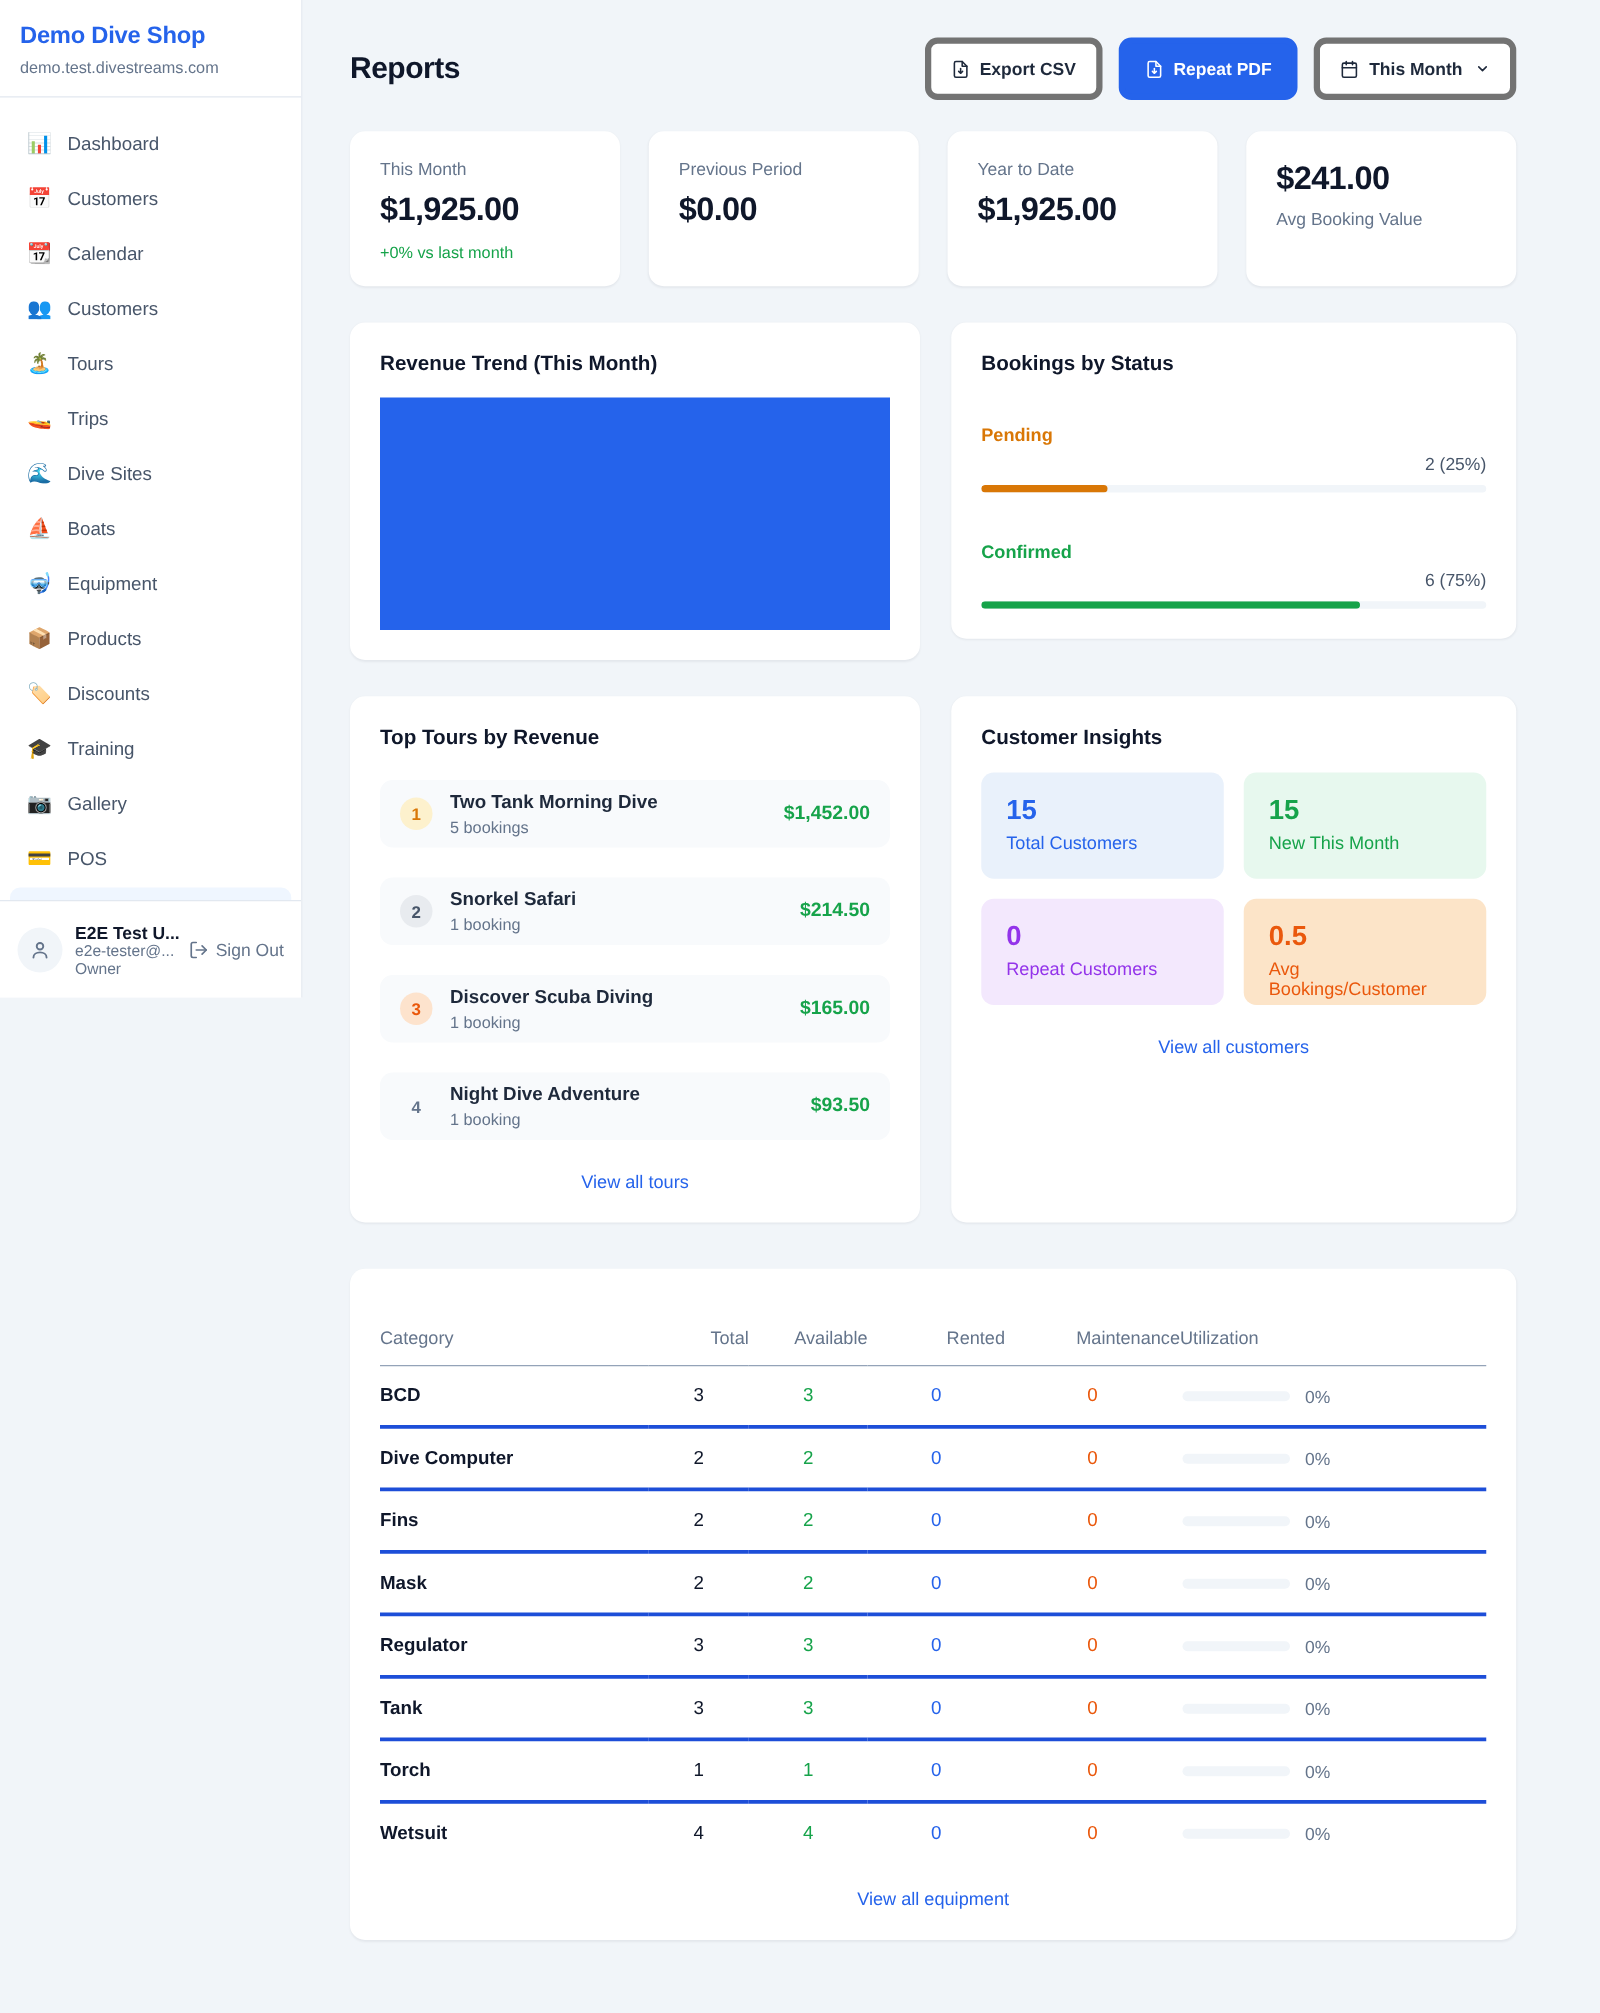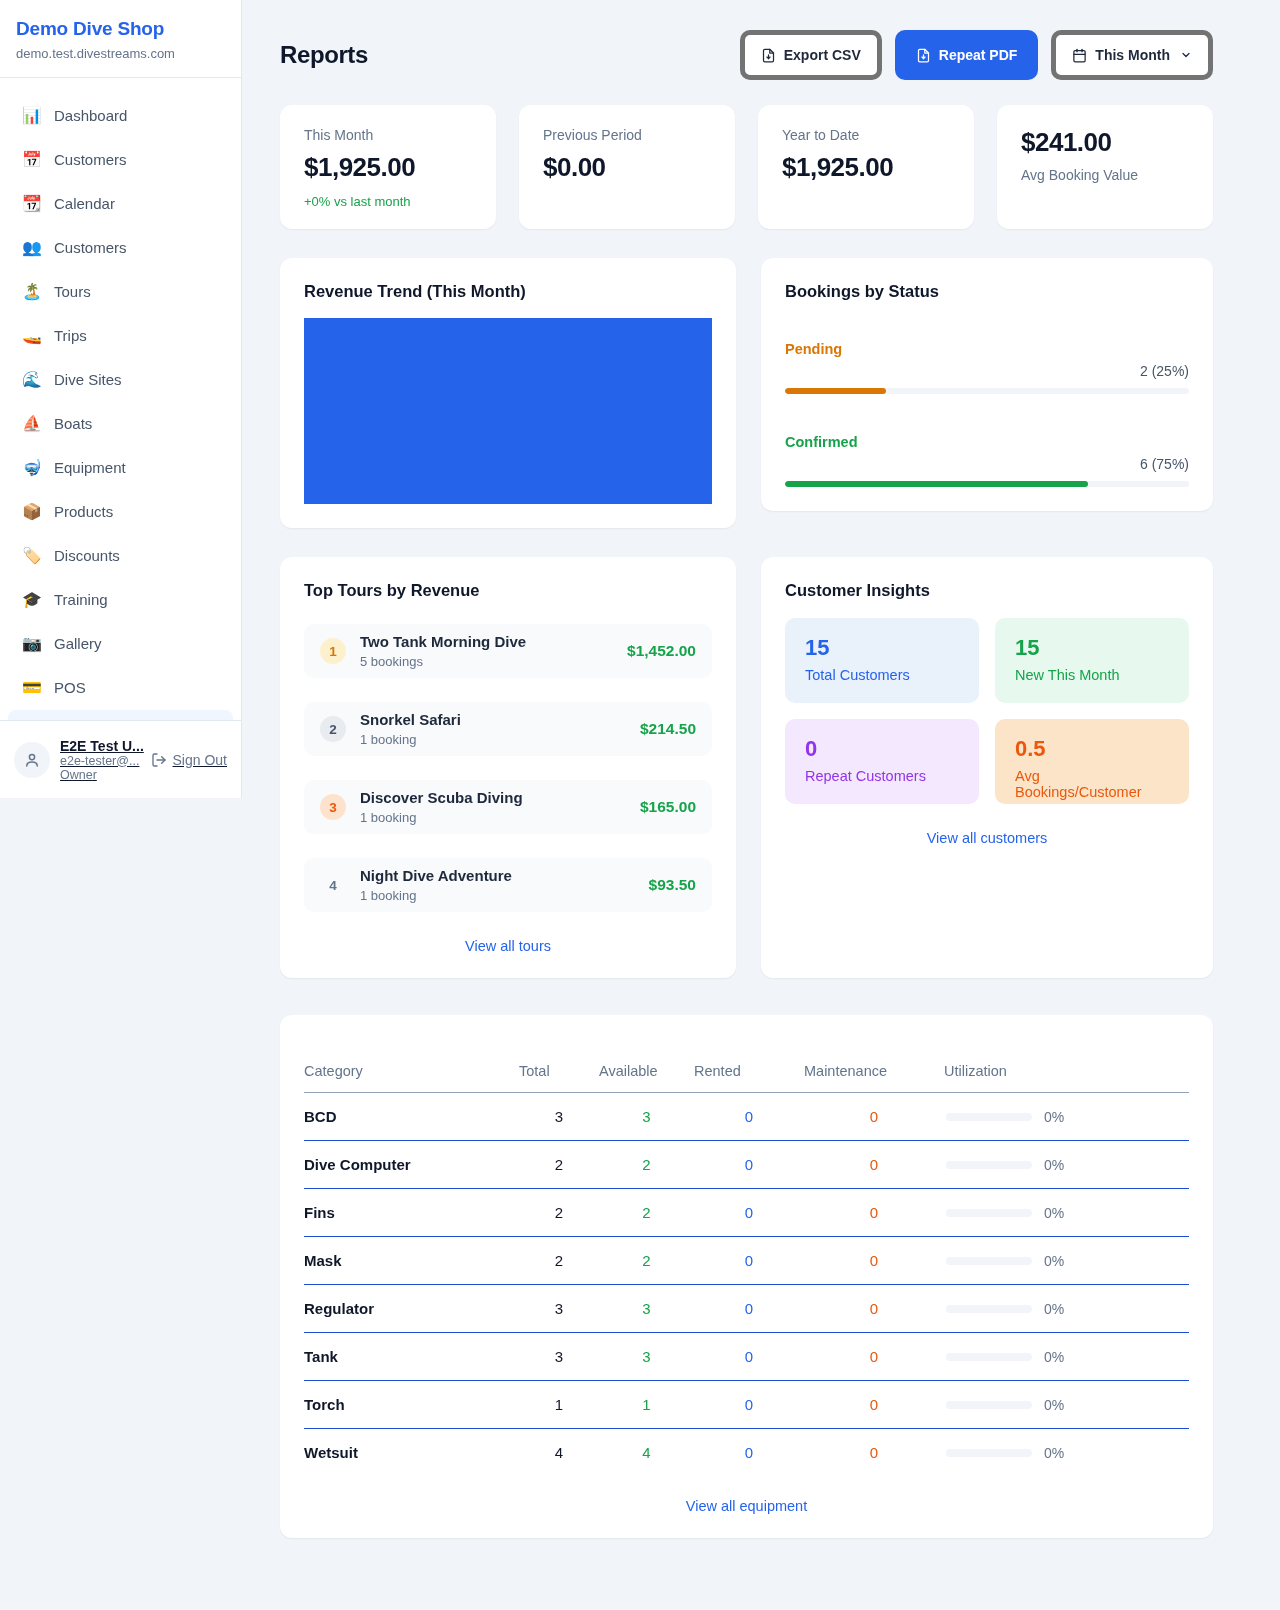--- a/index.html
+++ b/index.html
@@ -28,21 +28,20 @@
     color:#475569; font-size:15px; line-height:26px;
     cursor:pointer;
   }
   .nav-item.active { background:#eff6ff; color:#2563eb; }
   .nav-icon { font-size:16px; width:20px; text-align:center; line-height:26px; }
   .sidebar-footer {
     position:absolute; left:0; bottom:0; width:100%; height:78px;
     background:#ffffff; border-top:1px solid #e2e8f0;
     display:flex; align-items:center; gap:10px;
     padding:10px 14px;
-    text-decoration:underline;
   }
   .avatar {
     width:36px; height:36px; border-radius:50%;
     background:#f1f5f9; color:#64748b;
     display:flex; align-items:center; justify-content:center;
     flex:0 0 36px;
   }
   .user-info { flex:1; min-width:0; }
   .user-name { font-size:14px; font-weight:bold; color:#0f172a; white-space:nowrap; }
   .user-email, .user-role { font-size:12.5px; color:#64748b; white-space:nowrap; }
@@ -110,25 +109,25 @@
   .insights-card { min-height:420px; }
   .insight-grid { display:grid; grid-template-columns:1fr 1fr; gap:16px; margin-top:18px; }
   .tile { border-radius:10px; padding:17px 20px; height:85px; }
   .tile-value { font-size:22px; font-weight:bold; }
   .tile-label { font-size:14.5px; margin-top:6px; }
   
   .equipment-card { margin-top:37px; }
   table.equip { width:100%; border-collapse:collapse; margin-top:10px; }
   .equip th {
     font-size:14.5px; font-weight:normal; color:#64748b;
-    padding:14px 0 13px; text-align:left;
+    padding:14px 0 13px; text-align:right;
   }
   .equip th.l, .equip td.l { text-align:left; }
   .equip tr.hdr { border-bottom:1px solid #94a3b8; }
-  .equip tbody tr:not(:last-child) { border-bottom:1px solid #1d4ed8; }
+  .equip tbody tr:not(:last-child) { border-bottom:3px solid #1d4ed8; }
   .equip td { padding:15px 0; font-size:15px; text-align:center; }
   .equip td.cat { font-weight:bold; color:#0f172a; }
   .equip td.avail { color:#16a34a; }
   .equip td.rent { color:#2563eb; }
   .equip td.maint { color:#ea580c; }
   .util-cell { display:flex; align-items:center; gap:12px; padding-left:2px; }
   .util-bar { width:86px; height:8px; border-radius:4px; background:#f1f5f9; }
   .util-text { font-size:14px; color:#64748b; }
   svg { display:block; }
 </style>

